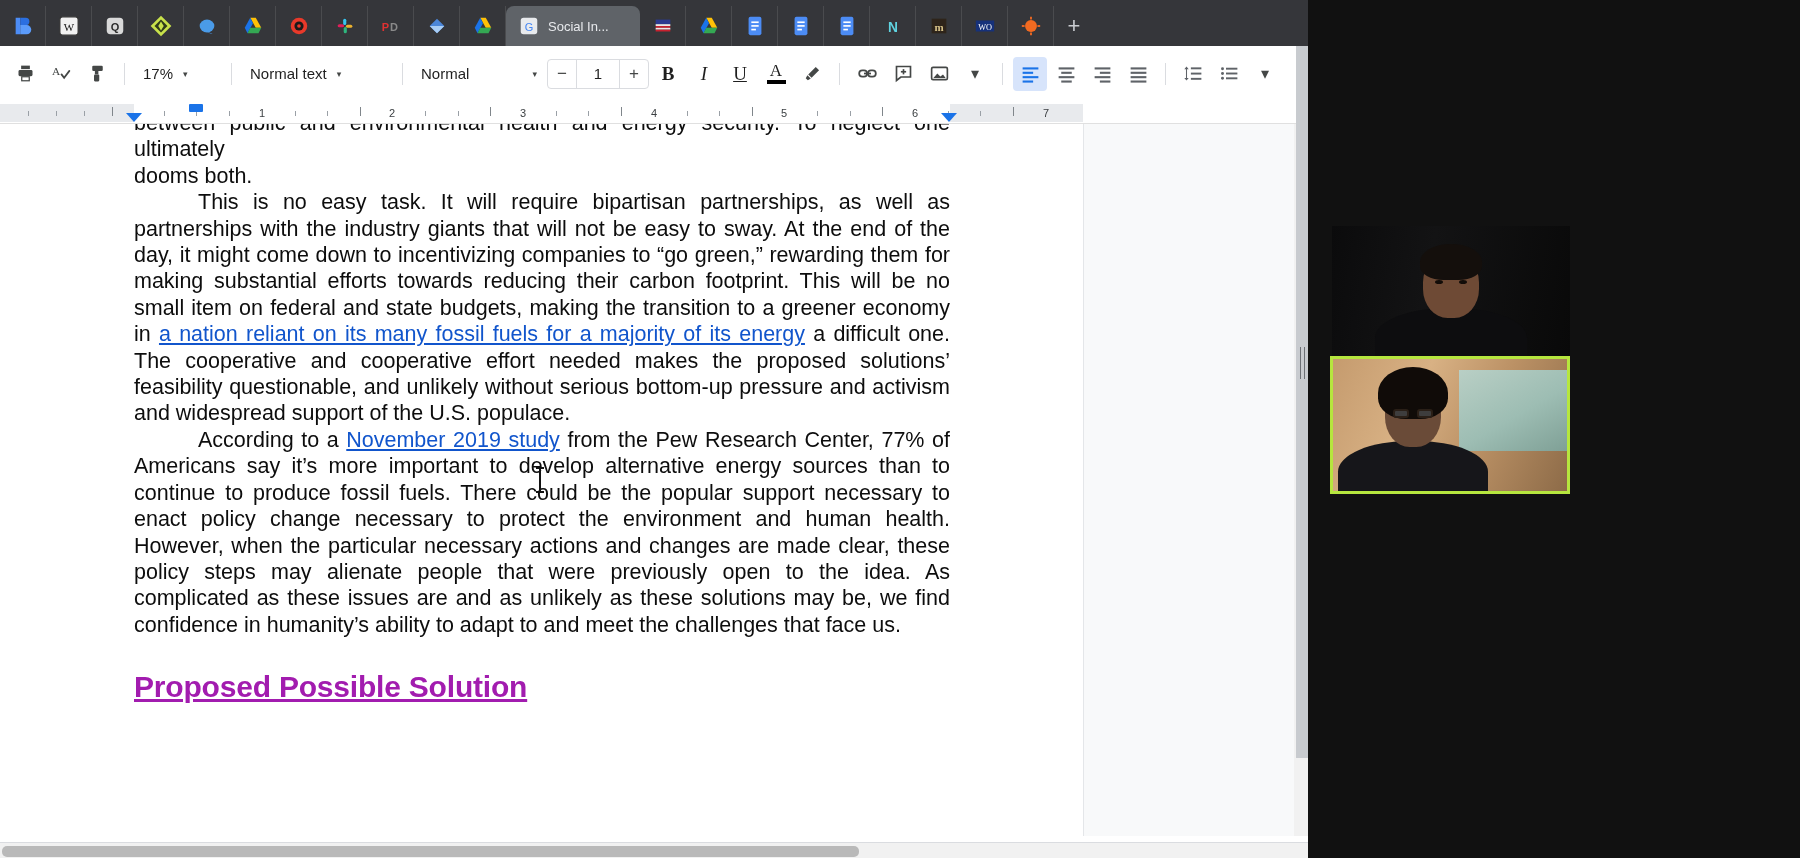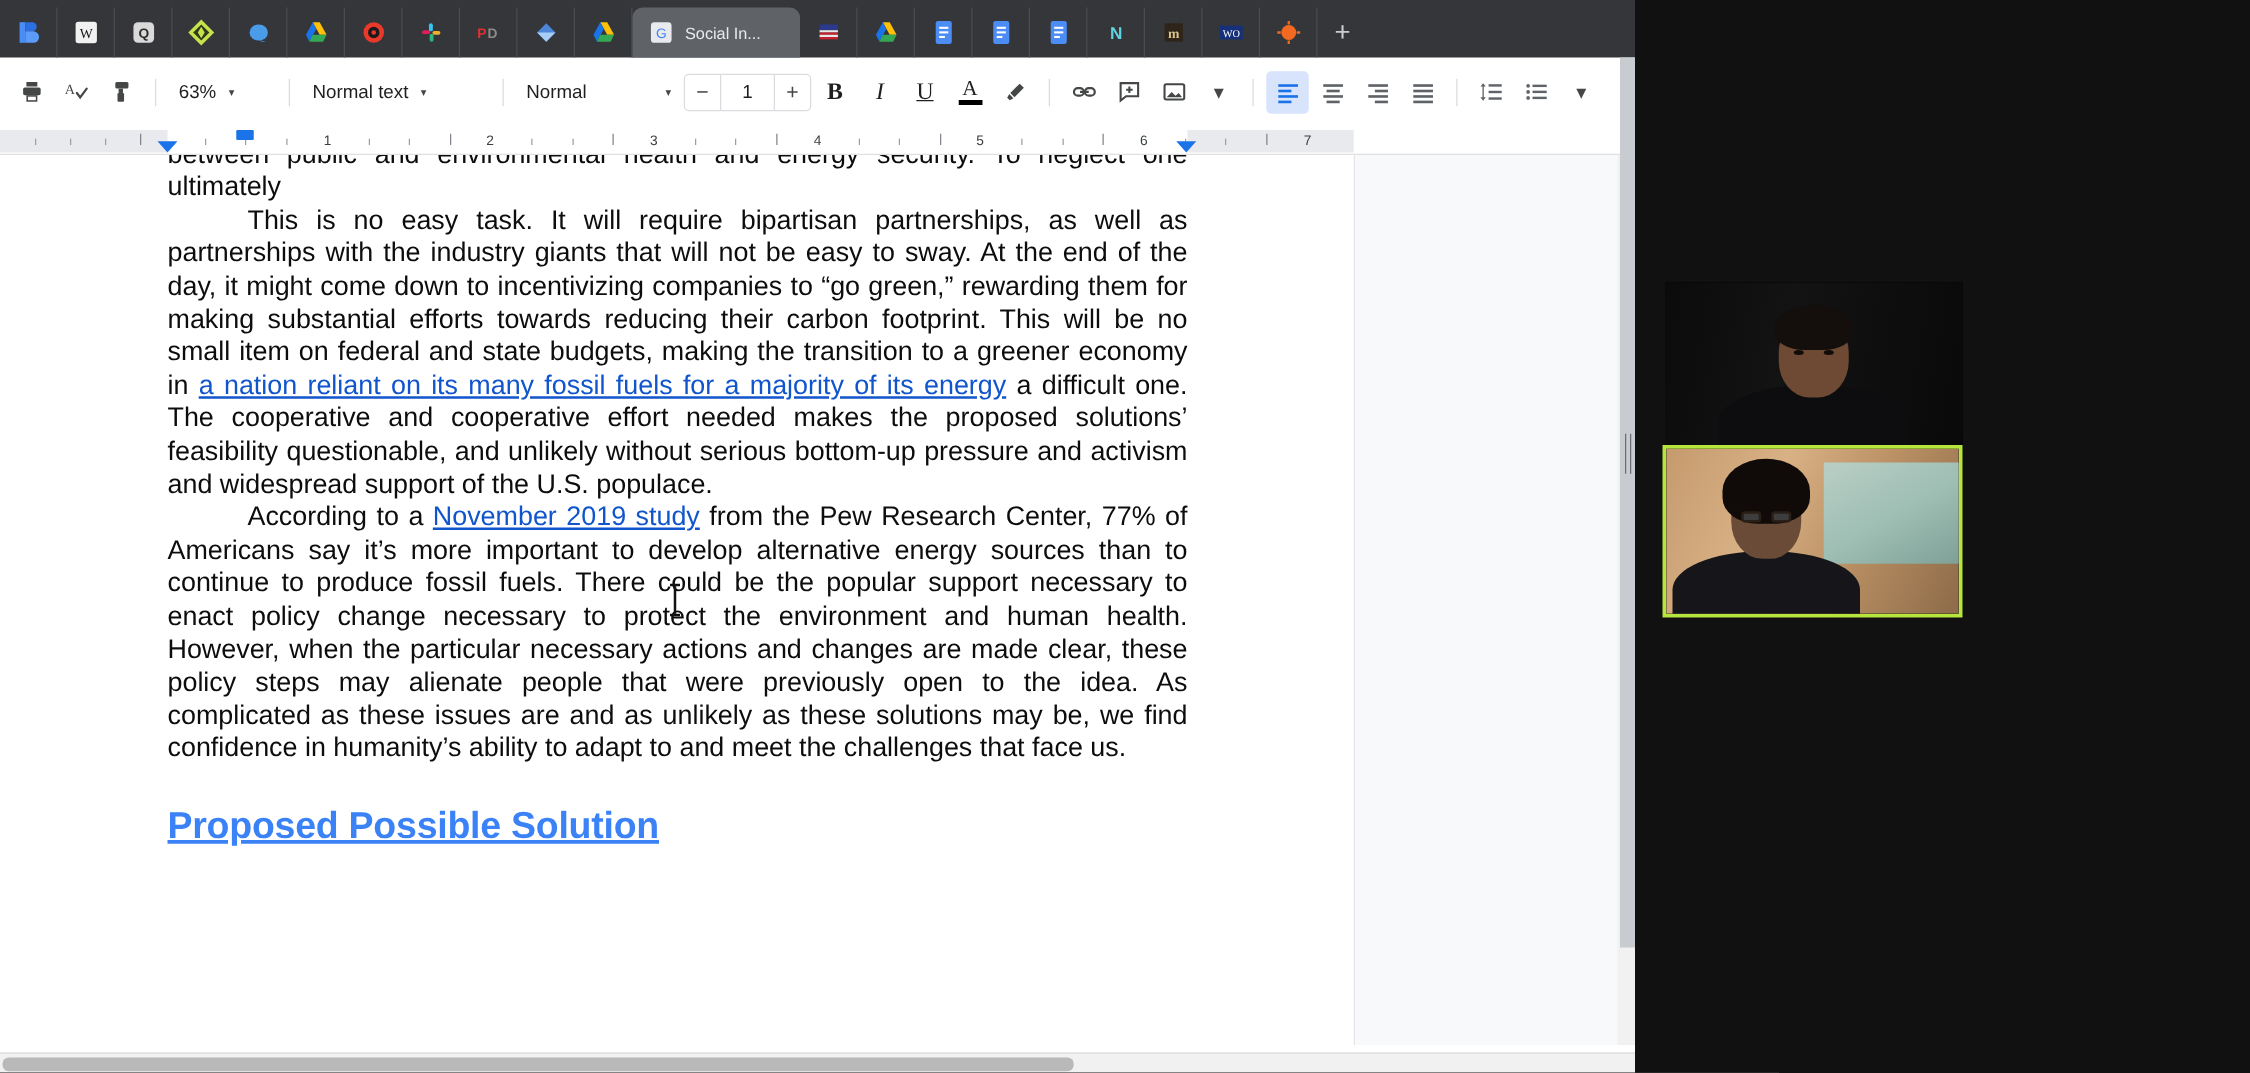--- a/index.html
+++ b/index.html
@@ -123,21 +123,21 @@
   #doc {
     position:absolute; left:134px; top:-14px; width:816px;
     font-family:"Liberation Sans", sans-serif;
     font-size:21.5px; line-height:26.4px; color:#0d0d0d;
   }
   #doc p { text-align:justify; margin:0; }
   #doc p.indent { text-indent:64px; }
   #doc a { color:#1155cc; text-decoration:underline; }
   h2.docheading {
     font-size:30px; font-weight:bold; text-decoration:underline;
-    margin:36px 0 14px 0; letter-spacing:-0.2px; color:#3b82f6;
+    margin:36px 0 14px 0; letter-spacing:-0.2px; color:#a21caf;
   }
   #caret {
     position:absolute; left:539px; top:345px; width:2px; height:22px;
     background:#111;
   }
   #caret::before, #caret::after{
     content:""; position:absolute; left:-3px; width:8px; height:2px; background:#111;
   }
   #caret::before{ top:-2px; }
   #caret::after { bottom:-2px; }
@@ -454,21 +454,21 @@
         <svg width="21" height="21" viewBox="0 0 24 24" fill="#444746">
           <rect x="6" y="3" width="12" height="6" rx="1.4"></rect>
           <rect x="9" y="9" width="4" height="4"></rect>
           <rect x="8" y="13" width="6" height="8" rx="1.2"></rect>
         </svg>
       </div>
 
       <div class="tb-sep"></div>
 
       <div class="tb-select zoom-sel">
-        <span>63%</span>
+        <span>17%</span>
         <span class="caret">▾</span>
       </div>
 
       <div class="tb-sep"></div>
 
       <div class="tb-select style-sel">
         <span>Normal text</span>
         <span class="caret">▾</span>
       </div>
 
@@ -638,20 +638,21 @@
       <div class="indent-bot" style="left:126px"></div>
       <div class="indent-bot" style="left:941px"></div>
     </div>
 
     <div id="canvas">
       <div id="page">
         <div id="doc">
 
           <p>between public and environmental health and energy security. To neglect one ultimately</p>
 
+          <p>dooms both.</p>
 
           <p class="indent">
             <span>This is no easy task. It will require bipartisan partnerships, as well as partnerships with the industry giants that will not be easy to sway. At the end of the day, it might come down to incentivizing companies to “go green,” rewarding them for making substantial efforts towards reducing their carbon footprint. This will be no small item on federal and state budgets, making the transition to a greener economy in </span><a href="#">a nation reliant on its many fossil fuels for a majority of its energy</a><span> a difficult one. The cooperative and cooperative effort needed makes the proposed solutions’ feasibility questionable, and unlikely without serious bottom-up pressure and activism and widespread support of the U.S. populace.</span>
           </p>
 
           <p class="indent">
             <span>According to a </span><a href="#">November 2019 study</a><span> from the Pew Research Center, 77% of Americans say it’s more important to develop alternative energy sources than to continue to produce fossil fuels. There could be the popular support necessary to enact policy change necessary to protect the environment and human health. However, when the particular necessary actions and changes are made clear, these policy steps may alienate people that were previously open to the idea. As complicated as these issues are and as unlikely as these solutions may be, we find confidence in humanity’s ability to adapt to and meet the challenges that face us.</span>
           </p>
 
           <h2 class="docheading">Proposed Possible Solution</h2>

